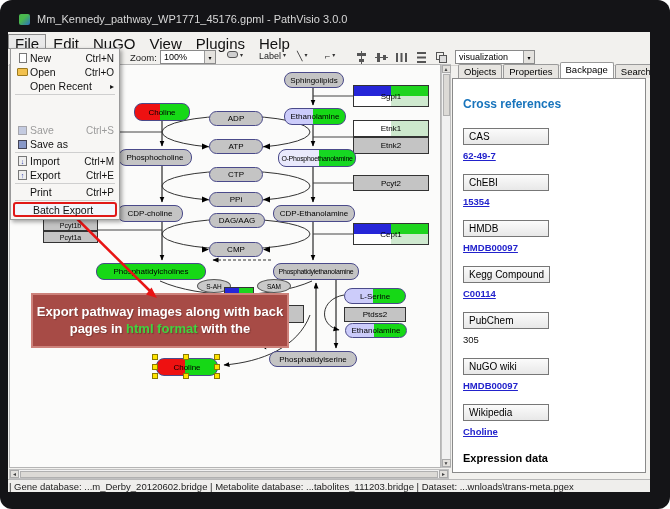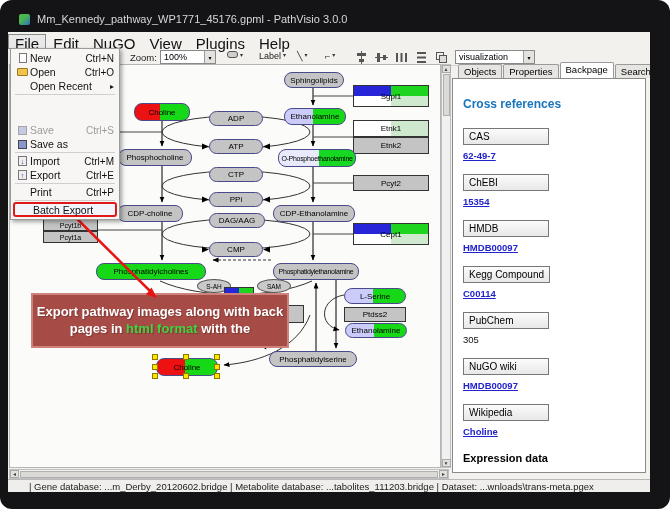--- a/index.html
+++ b/index.html
@@ -112,21 +112,21 @@
   .xref-box { border:1px solid #777; background:linear-gradient(#fbfbfb,#e8e8e8);
               font-weight:normal; font-size:10px; padding:2px 5px; min-width:86px;
               display:inline-block; margin-top:13px; }
   .xref-val { margin-top:5px; font-size:9.5px; font-weight:bold; color:#2222cc;
               text-decoration:underline; }
   .xref-val.plain { color:#111; text-decoration:none; font-weight:normal; }
   .xref-footer { margin-top:15px; font-weight:bold; font-size:11px; color:#000; }
 
   .statusbar { position:absolute; left:0; top:447px; width:642px; height:13px;
                background:#efeeec; border-top:1px solid #b8b8b8; font-size:9.5px;
-               color:#222; display:flex; align-items:center; padding-left:21px;
+               color:#222; display:flex; align-items:center; padding-left:1px;
                white-space:nowrap; overflow:hidden; }
 </style>
 </head>
 <body>
 
 <div class="frame"></div>
 
 <div class="titlebar">
   <span class="appicon"></span>
   <span>Mm_Kennedy_pathway_WP1771_45176.gpml - PathVisio 3.0.0</span>

